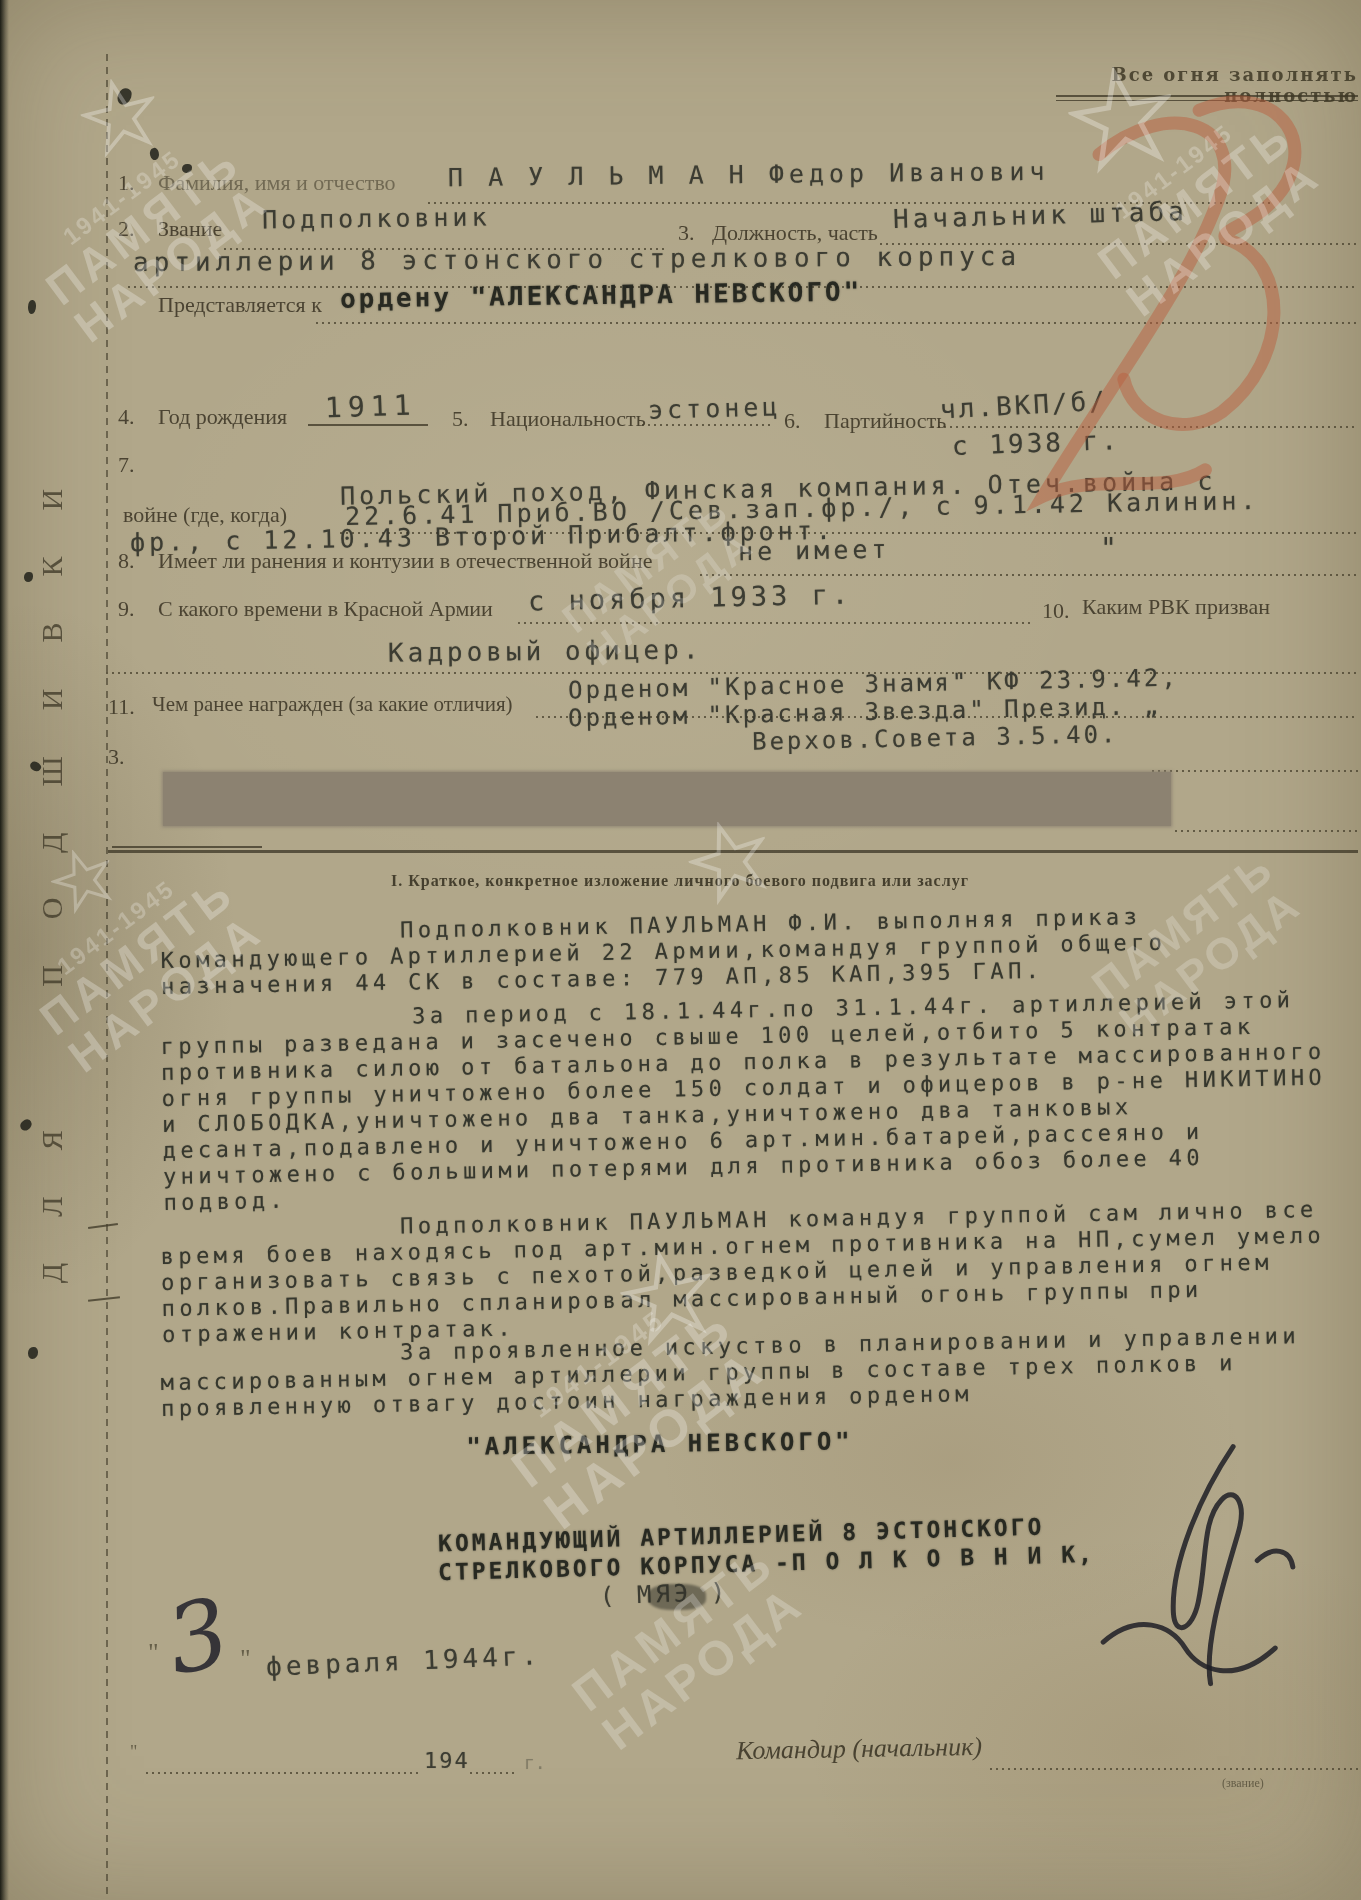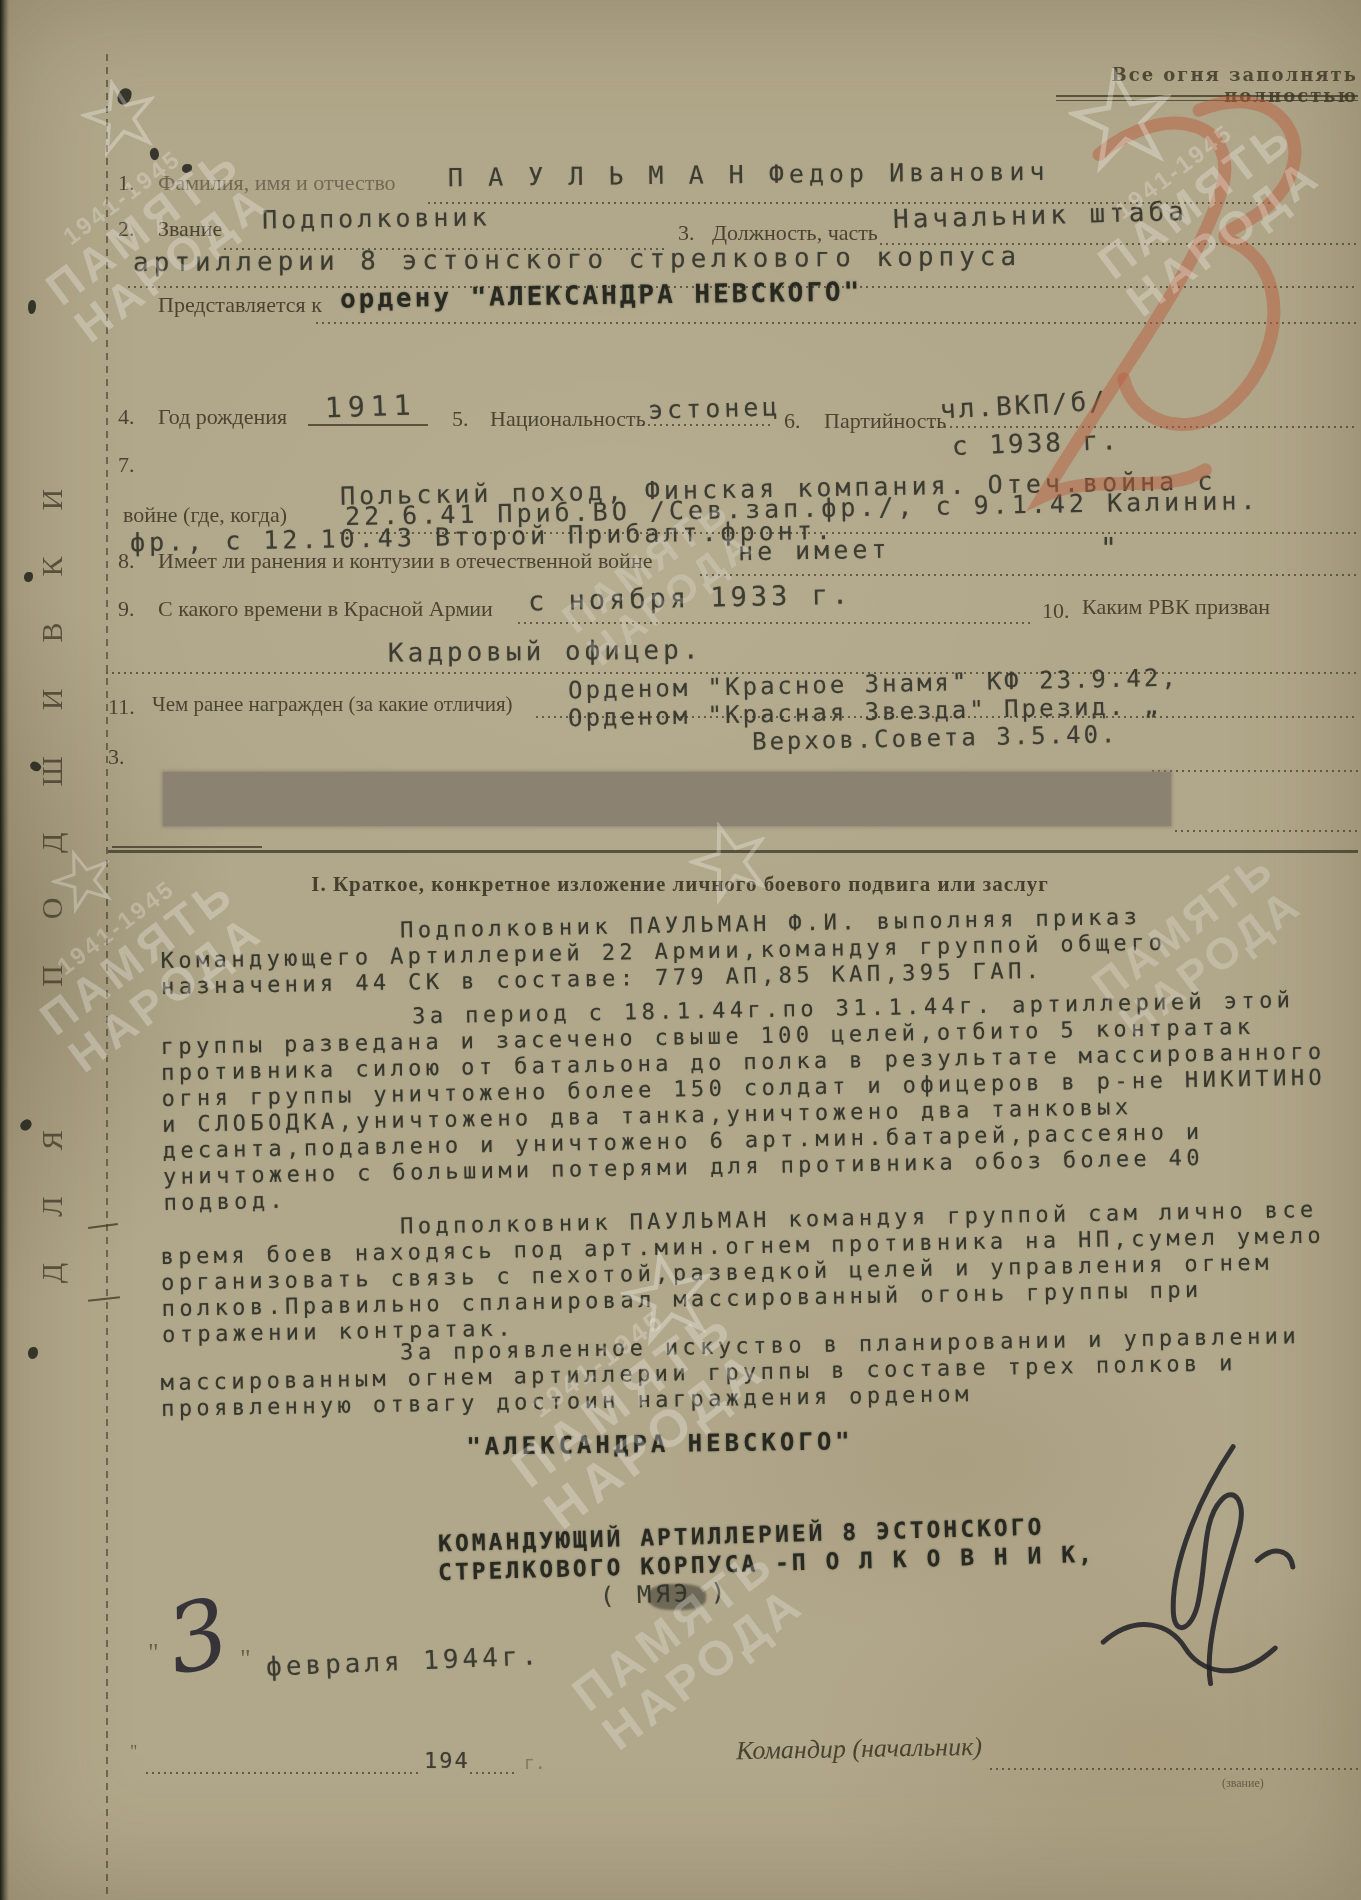--- a/index.html
+++ b/index.html
@@ -148,21 +148,21 @@
   <span class="ink typed" style="left:752px;top:724px;font-size:24px;letter-spacing:3px;transform:rotate(-1.2deg);">Верхов.Совета 3.5.40.</span>
 
   <span class="ink lbl" style="left:108px;top:744px;">3.</span>
   <div class="dot" style="left:1152px;top:770px;width:206px;"></div>
   <div class="redaction"></div>
   <div class="dot" style="left:1175px;top:830px;width:183px;"></div>
 
   <div class="sol" style="left:108px;top:850px;width:1250px;height:3px;"></div>
   <div class="sol" style="left:112px;top:846px;width:150px;"></div>
 
-  <div class="ink" style="left:230px;top:872px;width:900px;text-align:center;font-family:'Liberation Serif',serif;font-weight:bold;font-size:21px;letter-spacing:1px;color:rgba(58,52,36,.9);">I. Краткое, конкретное изложение личного боевого подвига или заслуг</div>
+  <div class="ink" style="left:230px;top:872px;width:900px;text-align:center;font-family:'Liberation Serif',serif;font-weight:bold;font-size:16px;letter-spacing:1px;color:rgba(58,52,36,.9);">I. Краткое, конкретное изложение личного боевого подвига или заслуг</div>
 
   <div class="para" style="top:922px;text-indent:240px;">Подполковник ПАУЛЬМАН Ф.И. выполняя приказ Командующего Артиллерией 22 Армии,командуя группой общего назначения 44 СК в составе: 779 АП,85 КАП,395 ГАП.</div>
   <div class="para" style="top:1008px;text-indent:252px;">За период с 18.1.44г.по 31.1.44г. артиллерией этой группы разведана и засечено свыше 100 целей,отбито 5 контратак противника силою от батальона до полка в результате массированного огня группы уничтожено более 150 солдат и офицеров в р-не НИКИТИНО и СЛОБОДКА,уничтожено два танка,уничтожено два танковых десанта,подавлено и уничтожено 6 арт.мин.батарей,рассеяно и уничтожено с большими потерями для противника обоз более 40 подвод.</div>
   <div class="para" style="top:1218px;text-indent:240px;">Подполковник ПАУЛЬМАН командуя группой сам лично все время боев находясь под арт.мин.огнем противника на НП,сумел умело организовать связь с пехотой,разведкой целей и управления огнем полков.Правильно спланировал массированный огонь группы при отражении контратак.</div>
   <div class="para" style="top:1344px;text-indent:240px;">За проявленное искуство в планировании и управлении массированным огнем артиллерии группы в составе трех полков и проявленную отвагу достоин награждения орденом</div>
   <div class="ink typed typedb" style="left:420px;top:1430px;width:480px;text-align:center;font-size:24px;letter-spacing:4px;transform:rotate(-0.8deg);">"АЛЕКСАНДРА НЕВСКОГО"</div>
 
   <span class="ink typed typedb" style="left:438px;top:1522px;font-size:23px;letter-spacing:3px;transform:rotate(-1.6deg);">КОМАНДУЮЩИЙ АРТИЛЛЕРИЕЙ 8 ЭСТОНСКОГО</span>
   <span class="ink typed typedb" style="left:438px;top:1550px;font-size:23px;letter-spacing:3px;transform:rotate(-1.6deg);">СТРЕЛКОВОГО КОРПУСА -П О Л К О В Н И К,</span>
   <div class="blob" style="left:648px;top:1584px;width:58px;height:26px;border-radius:40%;opacity:.55;filter:blur(1px);"></div>

